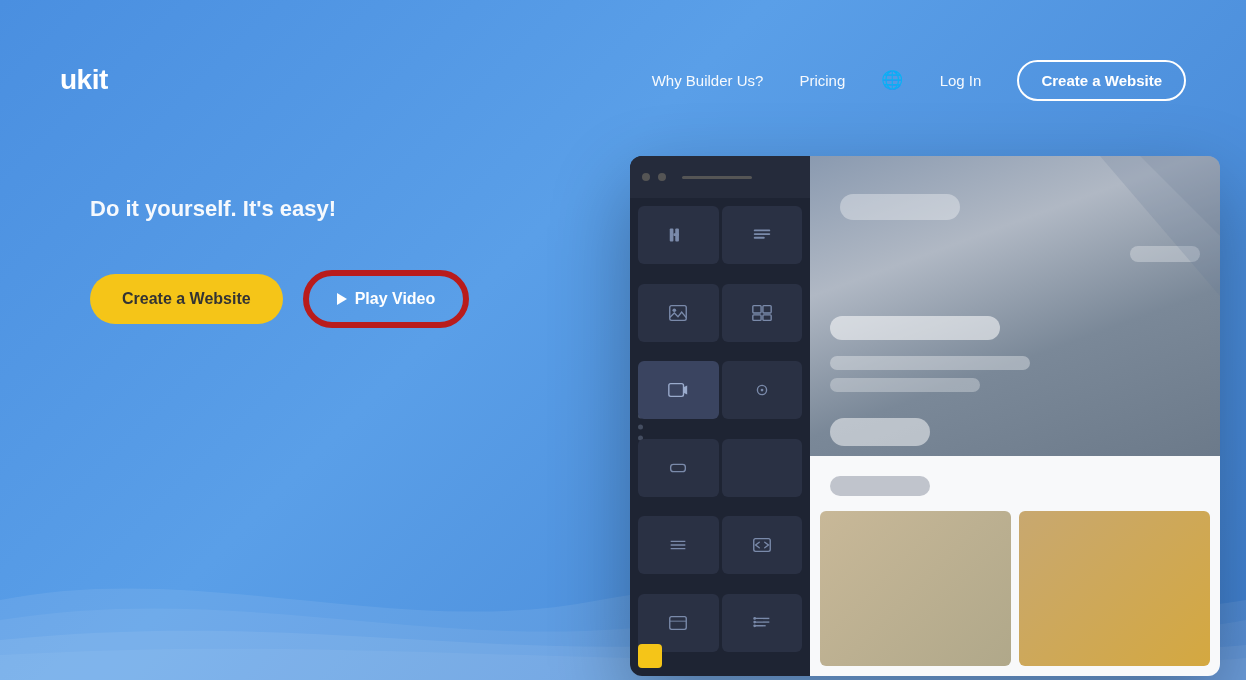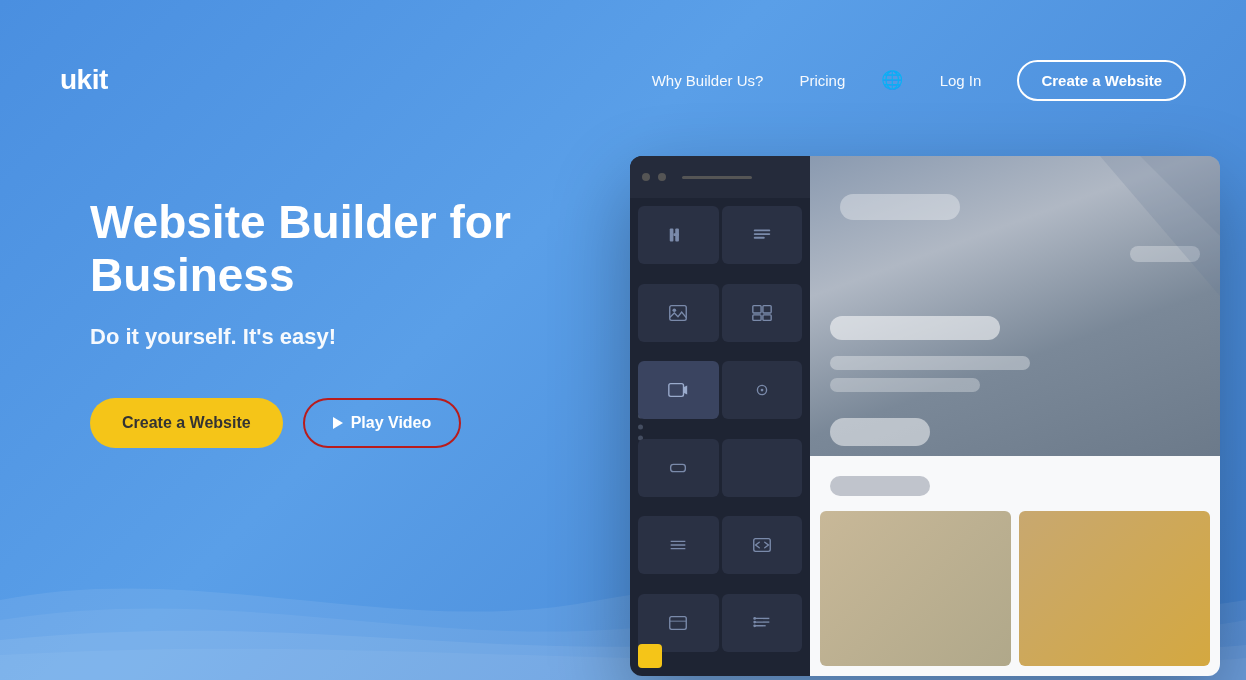--- a/index.html
+++ b/index.html
@@ -116,21 +116,21 @@
       padding: 16px 32px;
       border-radius: 30px;
       font-size: 16px;
       font-weight: 700;
       cursor: pointer;
       white-space: nowrap;
     }
 
     .btn-play {
       background: transparent;
-      border: 2px solid #b91c1c;
+      border: 6px solid #b91c1c;
       color: #fff;
       padding: 14px 28px;
       border-radius: 30px;
       font-size: 16px;
       font-weight: 600;
       cursor: pointer;
       display: flex;
       align-items: center;
       gap: 8px;
     }
@@ -392,24 +392,20 @@
     <a class="nav-link">Why Builder Us?</a>
     <a class="nav-link">Pricing</a>
     <span class="globe-icon">🌐</span>
     <a class="nav-link">Log In</a>
     <button class="btn-create-nav">Create a Website</button>
   </nav>
 </header>
 
 <div class="hero">
   <div class="hero-text">
-    <h1 class="hero-title">
-      <span>Website Builder for</span><br>
-      <span>Business</span>
-    </h1>
     <p class="hero-subtitle">Do it yourself. It's easy!</p>
 
     <div class="hero-buttons">
       <button class="btn-create-hero">Create a Website</button>
       <button class="btn-play">
         <span class="play-triangle"></span>
         <span>Play Video</span>
       </button>
     </div>
   </div>

